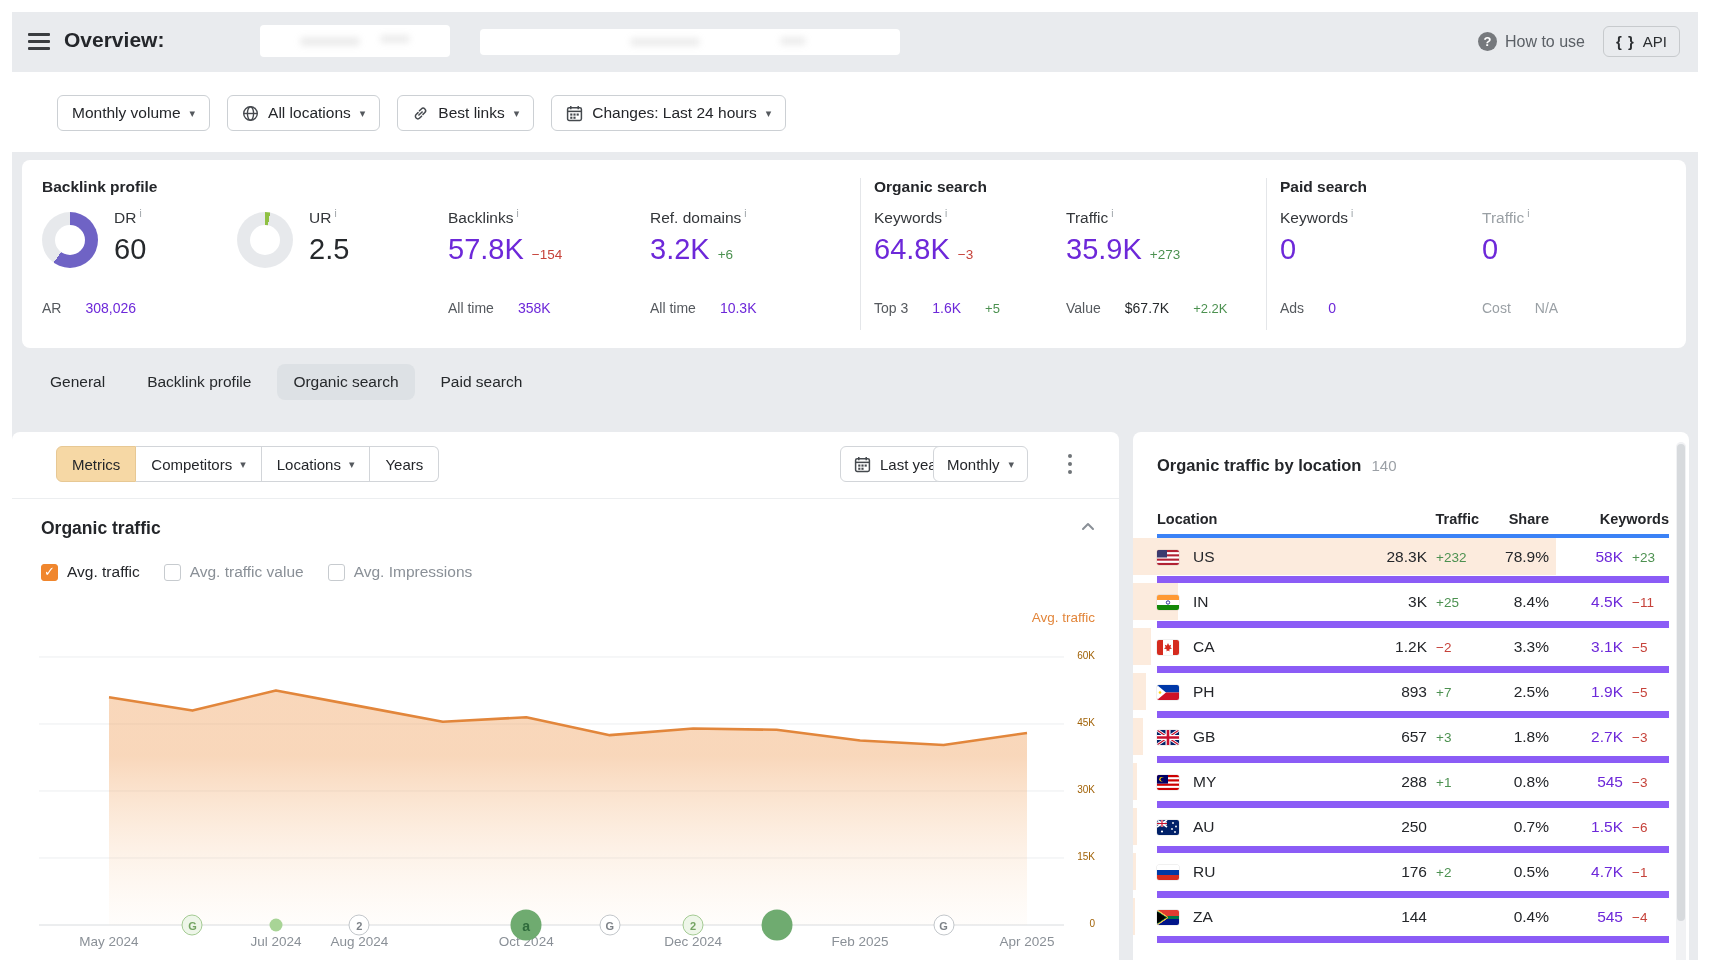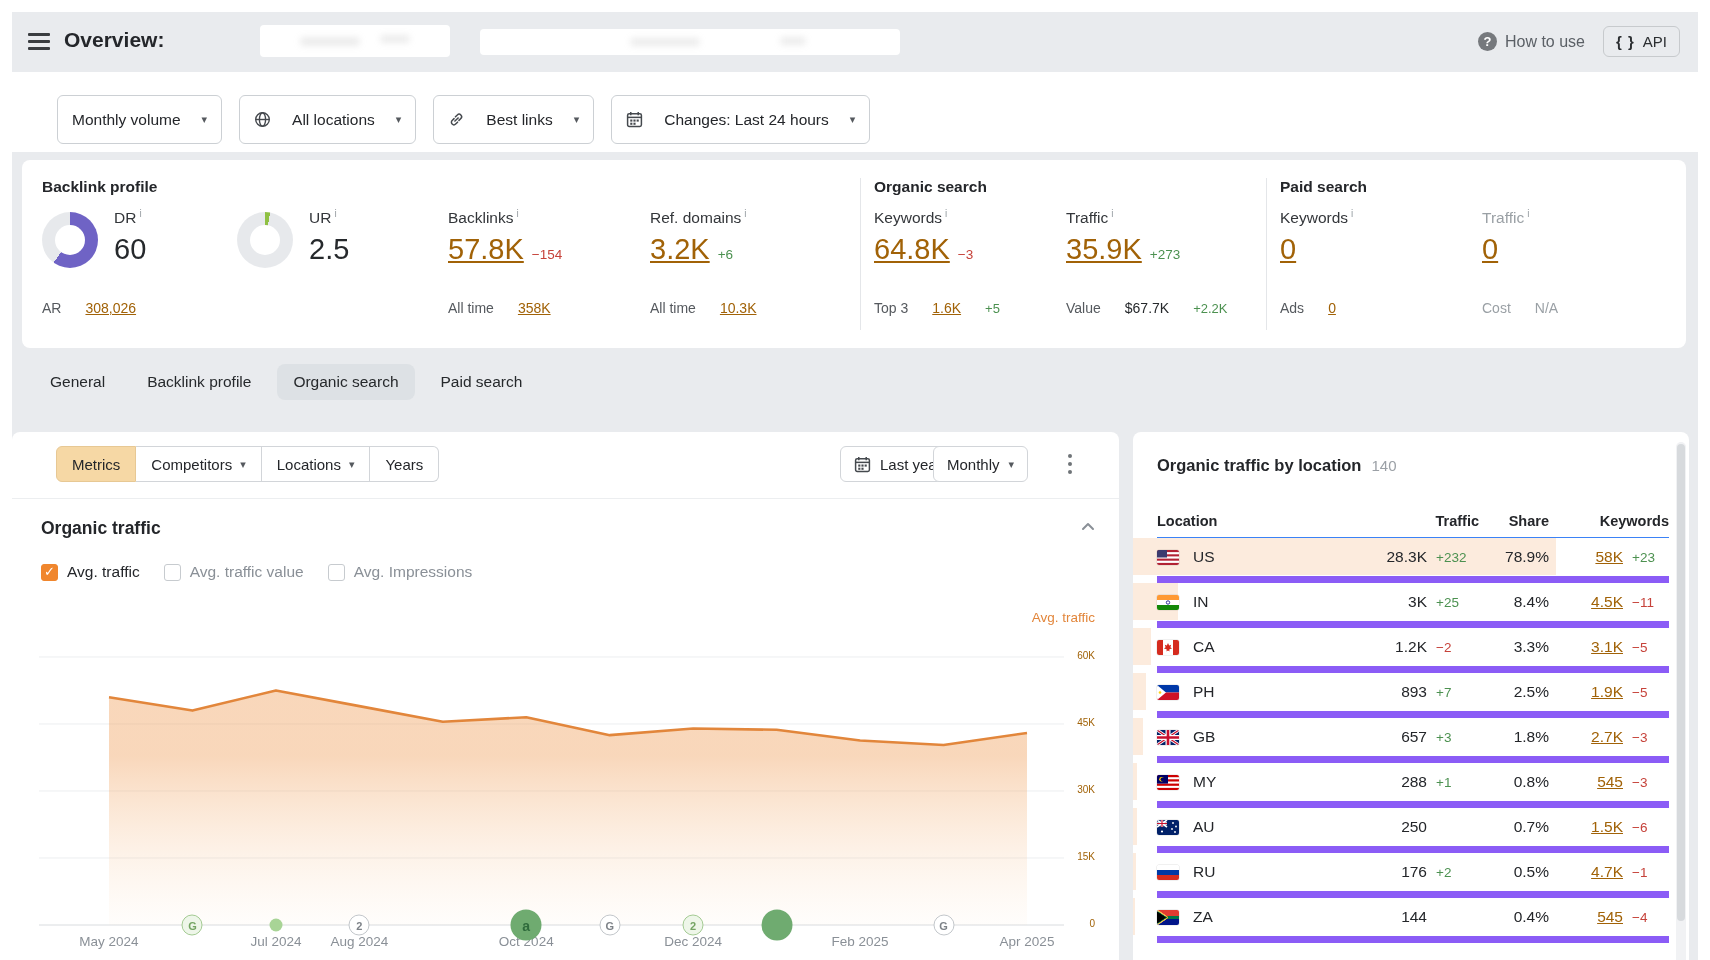--- a/index.html
+++ b/index.html
@@ -16,33 +16,33 @@
   .redact .smudge { position:absolute; background:rgba(150,150,150,.18); filter:blur(3px); border-radius:4px; }
   .hdr-right { position:absolute; right:18px; top:14px; display:flex; align-items:center; gap:18px; }
   .howto { display:flex; align-items:center; gap:8px; color:#5b6066; font-size:16px; cursor:pointer; }
   .qmark { width:19px; height:19px; border-radius:50%; background:#76797d; color:#fff; font-size:13px; font-weight:bold; display:flex; align-items:center; justify-content:center; }
   .api-btn { display:flex; align-items:center; gap:8px; border:1px solid #c7cacd; border-radius:6px; background:transparent; padding:6px 12px; font-size:15px; color:#2b2e31; cursor:pointer; }
   .braces { font-weight:bold; font-size:15px; letter-spacing:1px; }
 
   
   .filterband { position:absolute; left:0; top:60px; width:100%; height:80px; background:#fff; }
   .filterrow { position:absolute; left:45px; top:23px; display:flex; gap:17px; }
-  .filter-btn { display:flex; align-items:center; gap:21px; background:#fff; border:1px solid #ccd0d4; border-radius:6px; height:49px; padding:0 14px; font-size:15.5px; color:#24262a; cursor:pointer; }
+  .filter-btn { display:flex; align-items:center; gap:9px; background:#fff; border:1px solid #ccd0d4; border-radius:6px; height:36px; padding:0 14px; font-size:15.5px; color:#24262a; cursor:pointer; }
   .caret { font-size:11px; color:#55595e; }
   .icn { display:inline-flex; width:17px; height:17px; align-items:center; justify-content:center; }
   .icn svg { width:17px; height:17px; }
 
   
   .statscard { position:absolute; left:10px; top:148px; width:1664px; height:188px; background:#fff; border-radius:8px; }
   .sec-title { position:absolute; font-size:15.5px; font-weight:bold; }
   .stat-col { position:absolute; top:48px; }
   .stat-label { font-size:15.5px; color:#33363a; }
   .sup-i { font-size:10px; color:#9aa0a5; vertical-align:super; margin-left:3px; }
   .stat-value { margin-top:6px; font-size:29px; display:flex; align-items:baseline; gap:8px; }
-  .blue { color:#a16207;text-decoration:underline; }
+  .blue { color:#6d28d9; }
   .dark { color:#26292c; }
   .delta { font-size:13.5px; }
   .delta.up { color:#4c9150; }
   .delta.down { color:#c6423a; }
   .stat-footer { position:absolute; top:140px; font-size:14px; color:#55595e; display:flex; gap:24px; align-items:baseline; }
   .stat-footer .delta { font-size:13px; }
   .muted { color:#9aa0a5; }
   .donut { position:absolute; width:56px; height:56px; border-radius:50%; }
   .donut::after { content:""; position:absolute; left:13px; top:13px; width:30px; height:30px; background:#fff; border-radius:50%; }
   .vdiv { position:absolute; top:18px; bottom:18px; width:1px; background:#e4e6e9; }
@@ -87,21 +87,21 @@
   .m-badge { width:21px; height:21px; background:#fff; border:1.5px solid #c3c7cb; color:#7d8288; font-size:11px; font-weight:bold; }
   .m-badge.greenish { border-color:#a4cb93; color:#74a463; background:#eef6e9; }
   .m-dot-sm { width:13px; height:13px; background:#a8d496; }
   .m-dot-lg { width:31px; height:31px; background:#6fab70; color:#2f6b3c; font-size:14px; font-weight:bold; }
 
   
   .loc-title { position:absolute; left:24px; top:24px; font-size:16.5px; font-weight:bold; }
   .loc-count { font-weight:normal; color:#9ba0a6; font-size:15px; margin-left:10px; }
   .loc-table { position:absolute; left:24px; top:72px; width:512px; }
   .loc-hdr, .loc-row { display:grid; grid-template-columns:36px 1fr 78px 52px 70px 74px 46px; align-items:center; }
-  .loc-hdr { height:34px; border-bottom:1px solid #3b82f6; font-size:14.5px; font-weight:bold; }
+  .loc-hdr { height:34px; border-bottom:4px solid #3b82f6; font-size:14.5px; font-weight:bold; }
   .loc-row { height:45px; border-bottom:7px solid #8b5cf6; font-size:15.5px; position:relative; }
   .loc-row .bar { position:absolute; left:-24px; top:0; bottom:1px; background:#fcebdd; z-index:0; }
   .loc-row > span { position:relative; z-index:1; }
   .cell-r { text-align:right; }
   .cell-dl { text-align:left; padding-left:9px; }
   .hdr-traffic { grid-column:3 / span 2; }
   .hdr-kw { grid-column:6 / span 2; }
   .flagbox { display:inline-flex; }
   .flagbox svg { width:22px; height:15px; border-radius:2px; box-shadow:0 0 0 0.5px rgba(0,0,0,.12); }
   .loc-scroll { position:absolute; right:3px; top:10px; bottom:8px; width:10px; background:#f1f2f4; border-radius:5px; }

